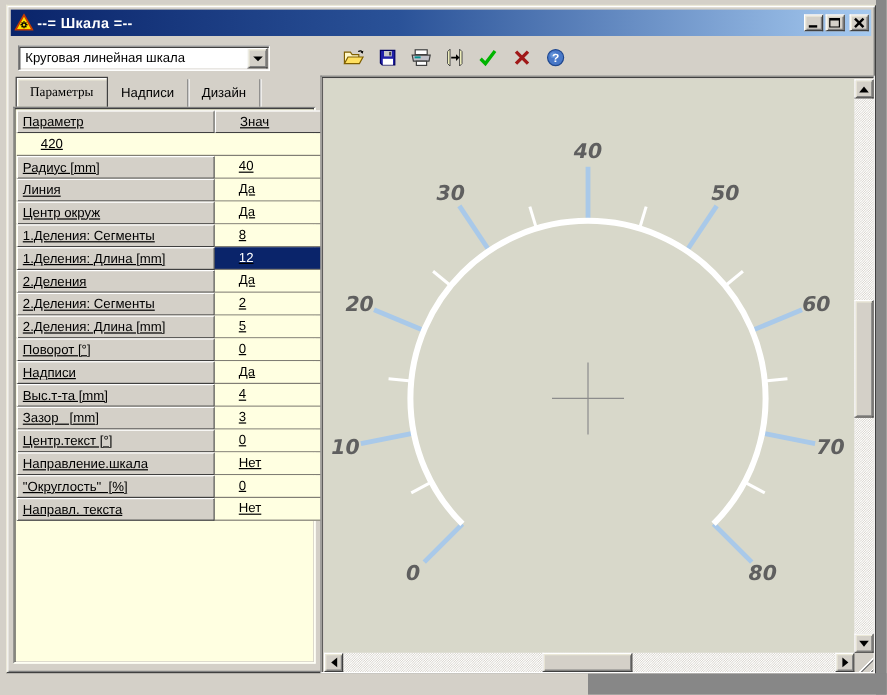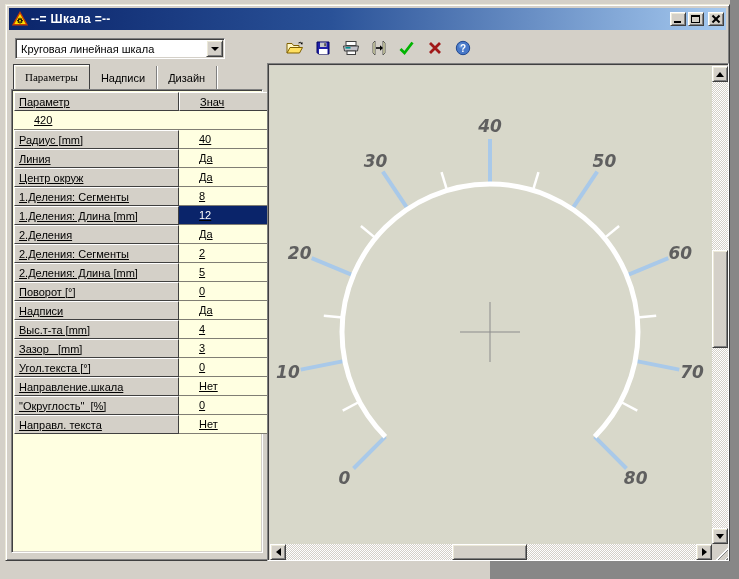--- a/index.html
+++ b/index.html
@@ -247,21 +247,21 @@
         </div>
         <div class="grid-row">
           <div class="cell-label">Выс.т-та [mm]</div>
           <div class="cell-value">4</div>
         </div>
         <div class="grid-row">
           <div class="cell-label">Зазор   [mm]</div>
           <div class="cell-value">3</div>
         </div>
         <div class="grid-row">
-          <div class="cell-label">Угол.текста [°]</div>
+          <div class="cell-label">Центр.текст [°]</div>
           <div class="cell-value">0</div>
         </div>
         <div class="grid-row">
           <div class="cell-label">Направление.шкала</div>
           <div class="cell-value">Нет</div>
         </div>
         <div class="grid-row">
           <div class="cell-label">"Округлость"  [%]</div>
           <div class="cell-value">0</div>
         </div>

